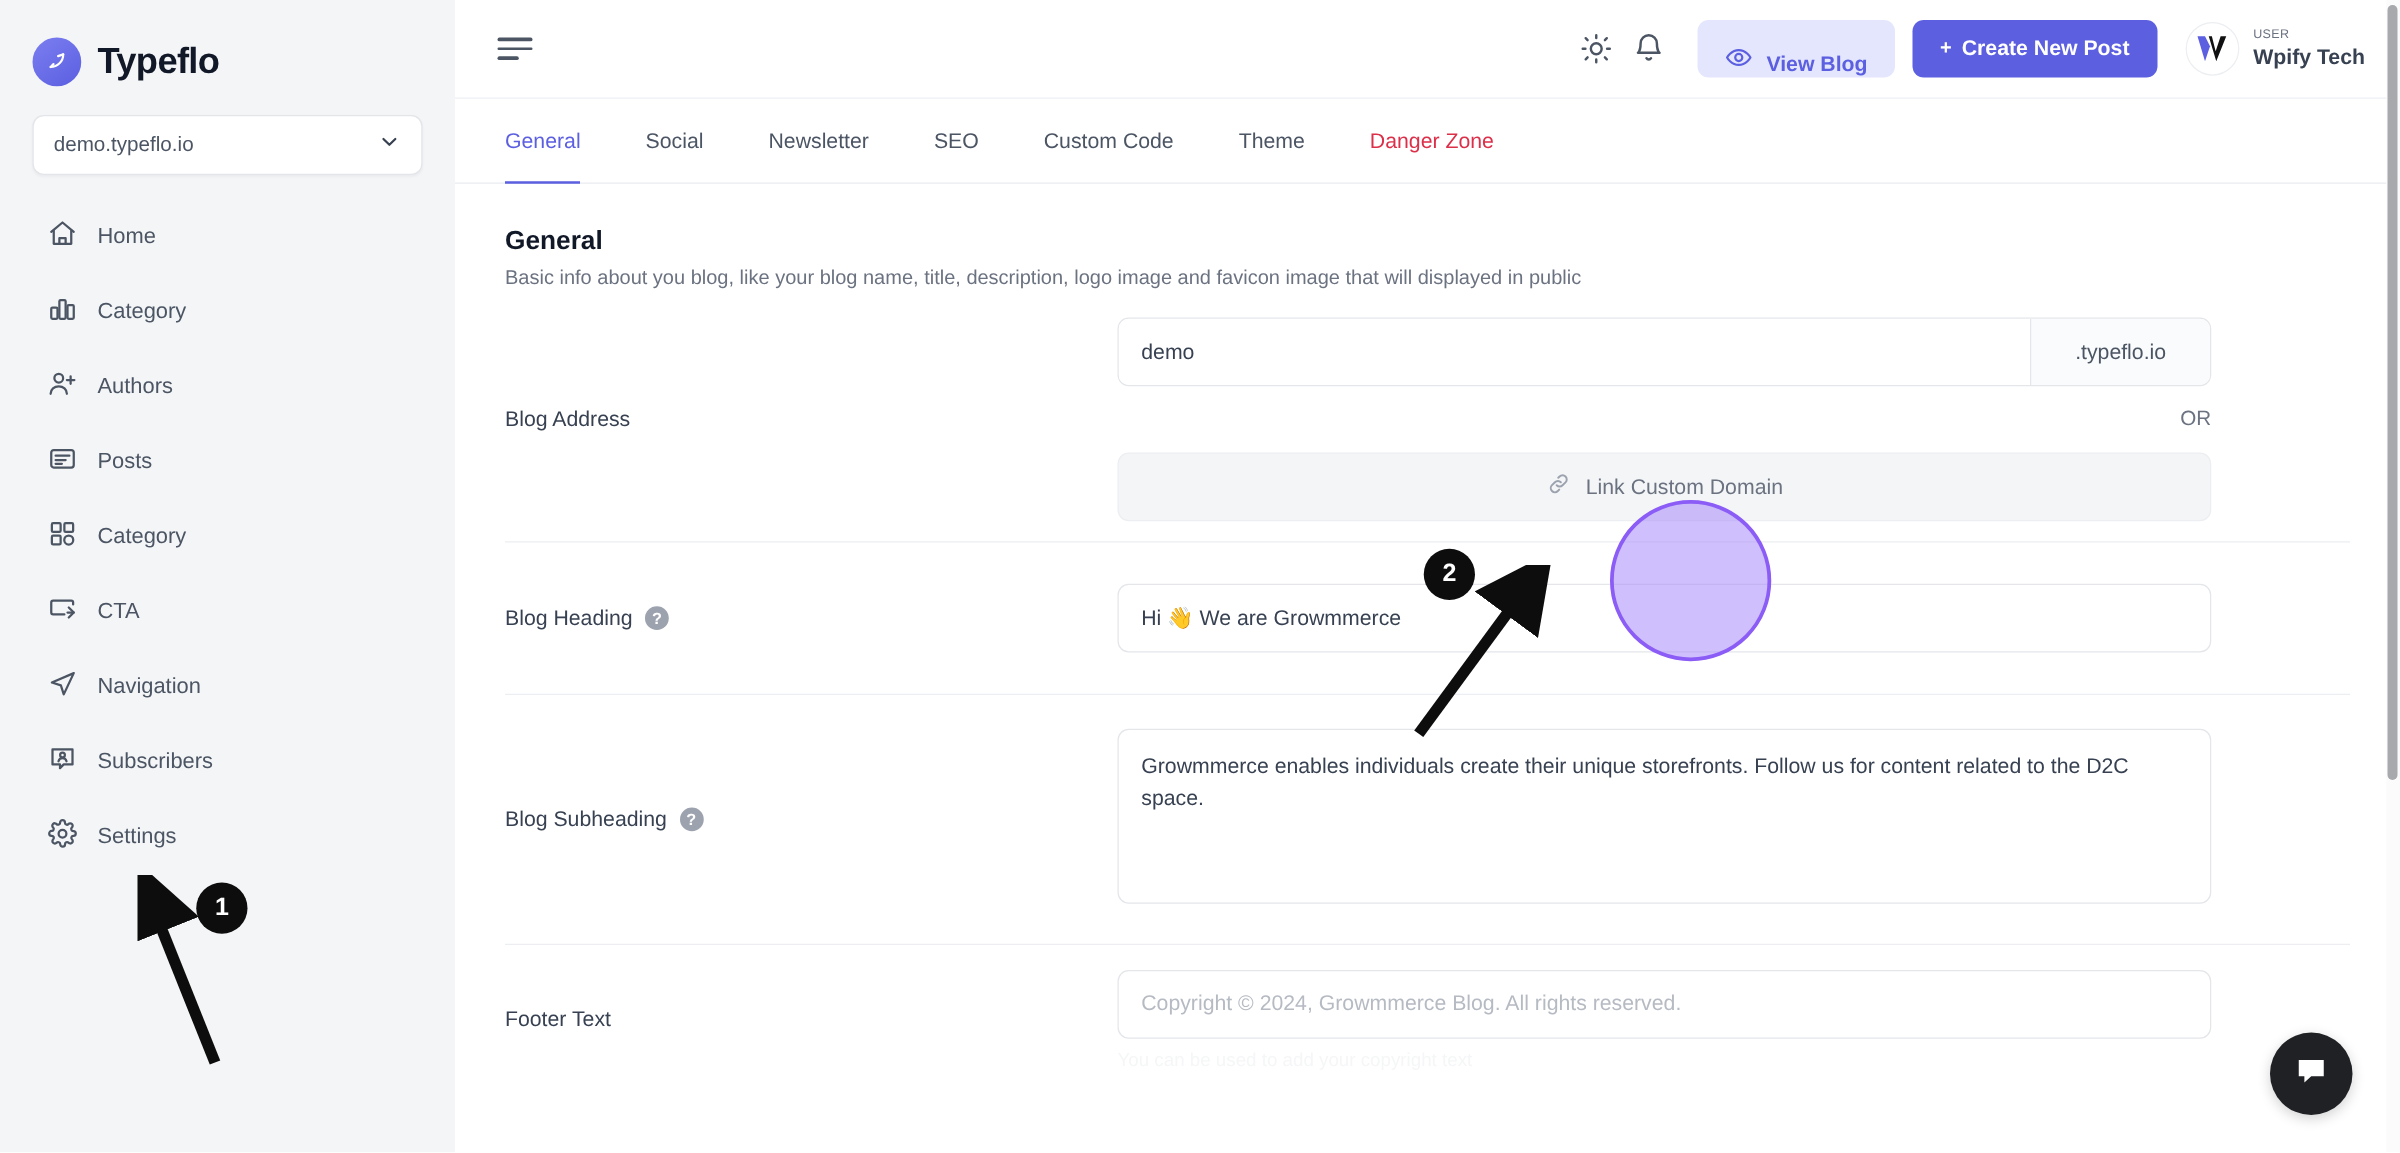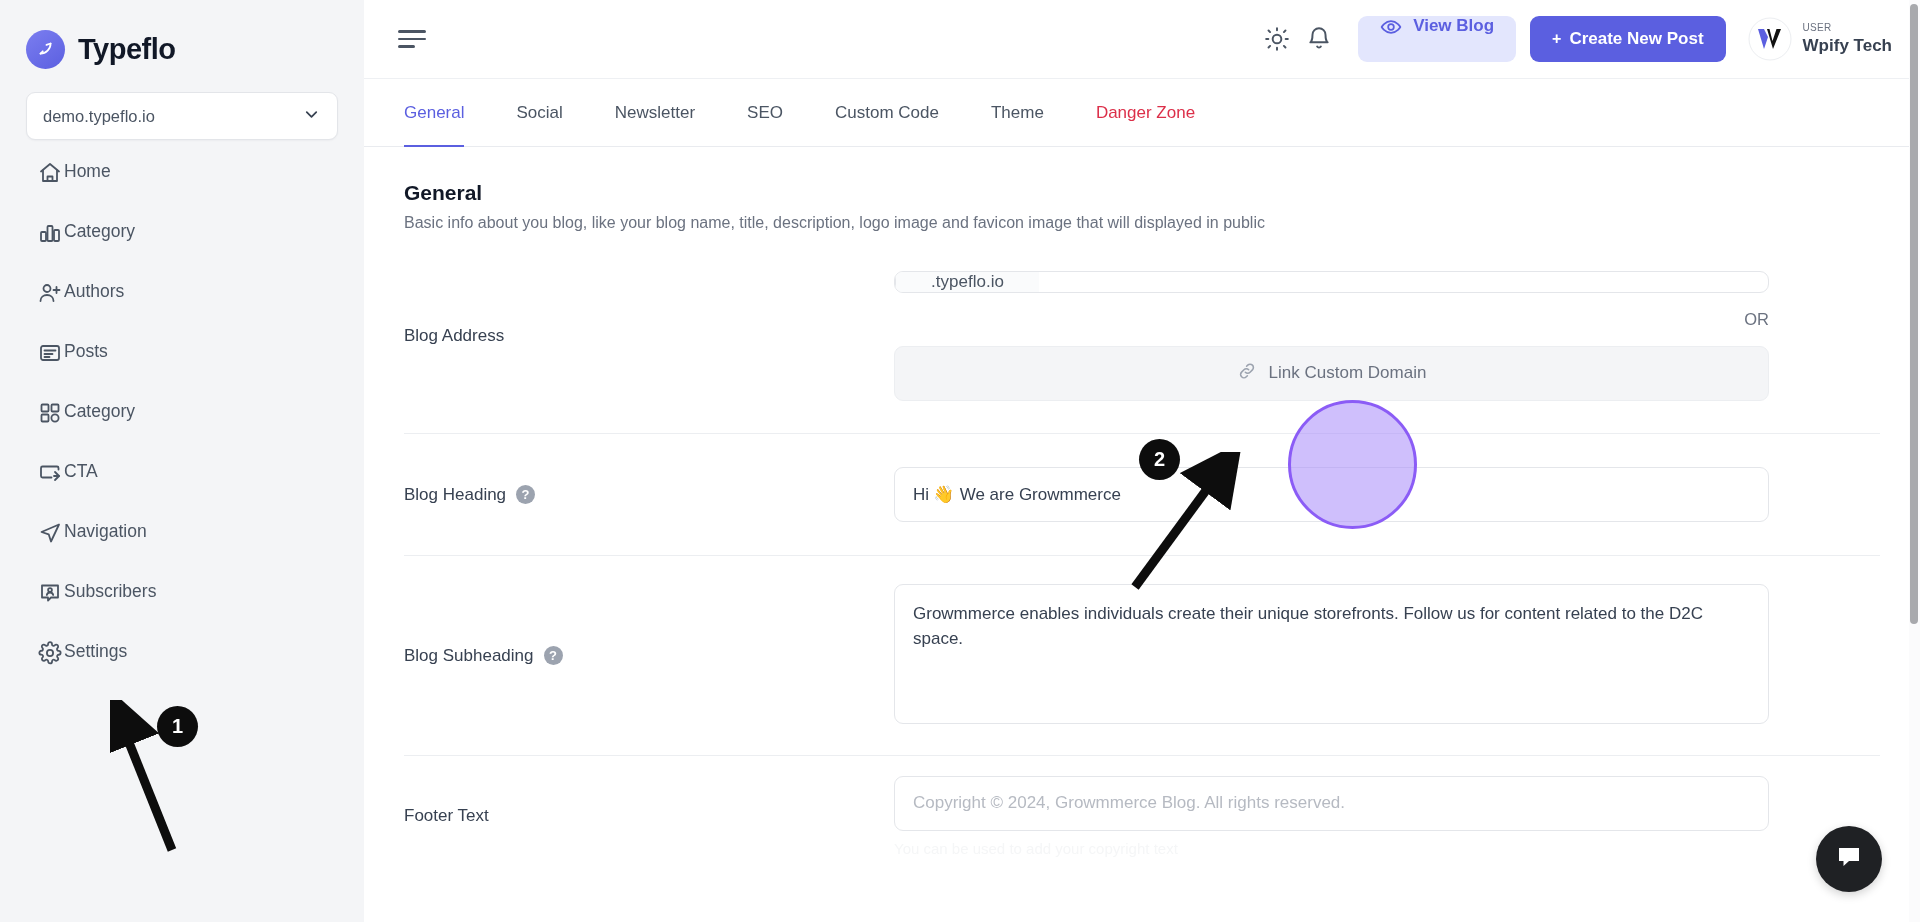--- a/index.html
+++ b/index.html
@@ -32,21 +32,21 @@
     height: 48px; background: #ffffff; border: 1px solid #e3e5e9;
     border-radius: 9px; display: flex; align-items: center;
     padding: 12px 16px; margin-top: 16px;
     box-shadow: 0 1px 2px rgba(16,24,40,0.04);
     cursor: pointer;
   }
   .site-select-label { font-size: 16.5px; color: #4b5563; flex: 1; }
 
   .nav { margin-top: 21px; }
   .nav-item {
-    display: flex; align-items: flex-start; gap: 2px;
+    display: flex; align-items: flex-end; gap: 16px;
     height: 38px; margin-bottom: 22px;
     padding-left: 12px; cursor: pointer;
     position: relative;
   }
   .nav-item .ico { width: 24px; height: 24px; flex: 0 0 24px; display: block; color: #4b5563; }
   .nav-label { font-size: 17.5px; color: #4b5563; }
 
   
   .main { flex: 1; height: 922px; background: #fff; position: relative; overflow: hidden; }
 
@@ -58,21 +58,21 @@
   .hamburger { width: 28px; height: 22px; display:flex; flex-direction: column; justify-content: center; gap:5px; cursor: pointer; }
   .hamburger i { display:block; height: 2.6px; background: #4b5563; border-radius: 2px; }
   .hamburger i:nth-child(1){ width: 28px; }
   .hamburger i:nth-child(2){ width: 28px; }
   .hamburger i:nth-child(3){ width: 17px; }
 
   .topbar-spacer { flex: 1; }
   .icon-btn { width: 34px; height: 34px; display:flex; align-items:center; justify-content:center; color:#4b5563; cursor:pointer; margin-left: 8px; }
 
   .view-blog-btn {
-    display:flex; align-items:flex-start; gap: 11px;
+    display:flex; align-items:flex-end; gap: 11px;
     height: 46px; padding: 0 22px; margin-left: 22px;
     background: #e3e6fd; color: #5b5fe0; border-radius: 9px;
     font-size: 17px; font-weight: 600; cursor: pointer; border: none;
   }
   .create-btn {
     display:flex; align-items:center; gap: 8px;
     height: 46px; padding: 0 22px; margin-left: 14px;
     background: #5b5fe0; color: #fff; border-radius: 9px;
     font-size: 17px; font-weight: 600; cursor: pointer; border: none;
   }
@@ -404,20 +404,21 @@
 
       <h2 class="section-title">General</h2>
       <p class="section-desc">Basic info about you blog, like your blog name, title, description, logo image and favicon image that will displayed in public</p>
 
       <div class="form-row" style="min-height:196px; margin-top: 6px;">
         <div class="row-label">
           <span>Blog Address</span>
         </div>
         <div class="row-field">
           <div class="addr-group">
+            <input class="input" value="demo" style="">
             <span class="addr-suffix">.typeflo.io</span>
           </div>
           <div class="or-text">OR</div>
           <div class="link-domain-btn">
             <span>
               <svg width="20" height="20" viewBox="0 0 24 24" fill="none" stroke="#9ca3af" stroke-width="1.9" stroke-linecap="round" stroke-linejoin="round">
                   <path d="M10 13.5a4 4 0 0 0 5.66 0l2.83-2.83a4 4 0 1 0-5.66-5.66l-1.3 1.3"></path>
                   <path d="M14 10.5a4 4 0 0 0-5.66 0L5.5 13.3a4 4 0 1 0 5.66 5.66l1.3-1.3"></path>
                 </svg>
             </span>

